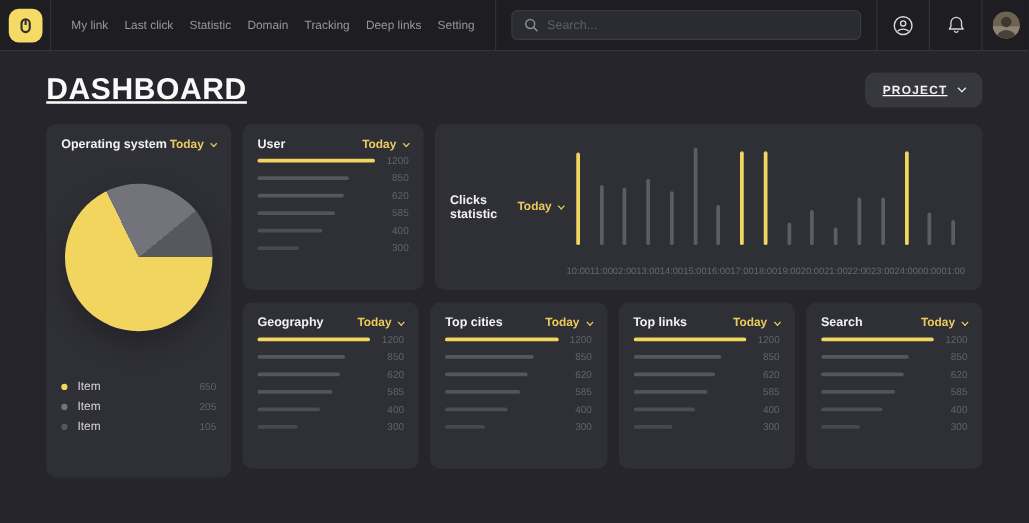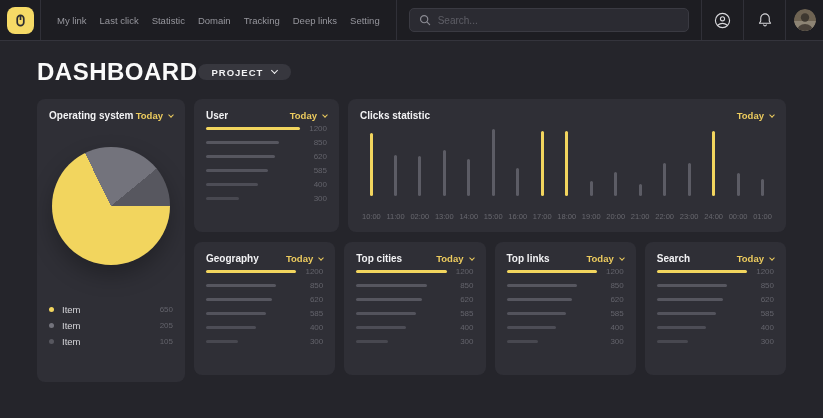--- a/index.html
+++ b/index.html
@@ -23,37 +23,37 @@
   .searchbox{ flex:1; height:24px; background:#2b2b32; border:1px solid #3a3a42;
     border-radius:5px; display:flex; align-items:center; gap:7px; padding:0 9px; }
   .searchbox input{ flex:1; min-width:0; background:transparent; border:none; outline:none;
     color:#cfcfd4; font-size:10px; font-family:"Liberation Sans", sans-serif; }
   .searchbox input::placeholder{ color:#5e5e66; }
   .icon-cell{ width:42px; display:flex; align-items:center; justify-content:center;
     border-left:1px solid #303038; cursor:pointer; }
   .avatar{ width:22px; height:22px; border-radius:50%; overflow:hidden; display:block; }
   
   main{ padding:0 37px; }
-  .page-head{ display:flex; align-items:center; 
-    padding:17px 0 13px; }
+  .page-head{ display:flex; align-items:center; justify-content:space-between;
+    padding:17px 0 13px;text-decoration:underline; }
   .page-title{ font-size:24px; font-weight:bold; letter-spacing:.5px; color:#fafafa; }
   .project-btn{ display:flex; align-items:center; gap:9px; background:#37373e; border:none;
     color:#f2f2f4; font-family:"Liberation Sans", sans-serif; font-size:9.5px; font-weight:bold;
-    letter-spacing:1px; padding:0 14px; height:16px; border-radius:8px; cursor:pointer; }
+    letter-spacing:1px; padding:0 14px; height:28px; border-radius:8px; cursor:pointer; }
   .chev{ display:inline-block; width:5px; height:5px; border-right:1.5px solid currentColor;
     border-bottom:1.5px solid currentColor; transform:rotate(45deg); margin-top:-3px; }
   
   .grid{ display:flex; gap:9px; }
   .card{ background:#2f2f36; border-radius:8px; padding:11px 12px; overflow:hidden; }
   .os-card{ width:148px; height:283px; flex:none; display:flex; flex-direction:column; }
   .right-col{ flex:1; display:flex; flex-direction:column; gap:10px; min-width:0; }
   .row{ display:flex; gap:9px; }
   .row .card{ height:133px; }
   .user-card{ width:145px; flex:none; }
-  .clicks-stat-card{ flex:1; display:flex; flex-direction:column; min-width:0; }
+  .clicks-stat-card{ flex:1; display:flex; flex-direction:row; min-width:0; }
   .row.bottom .card{ flex:1; min-width:0; }
   .chead{ display:flex; align-items:center; justify-content:space-between; }
   .ctitle{ font-size:10px; font-weight:bold; color:#f2f2f4; }
   .period{ display:flex; align-items:center; gap:6px; font-size:9.5px; font-weight:bold;
     color:#eccb5e; cursor:pointer; }
   .period .chev{ width:4px; height:4px; margin-top:-1px; }
   
   .hbars{ margin-top:0; }
   .hrow{ display:flex; align-items:center; height:14px; }
   .hbarwrap{ flex:1; min-width:0; }

